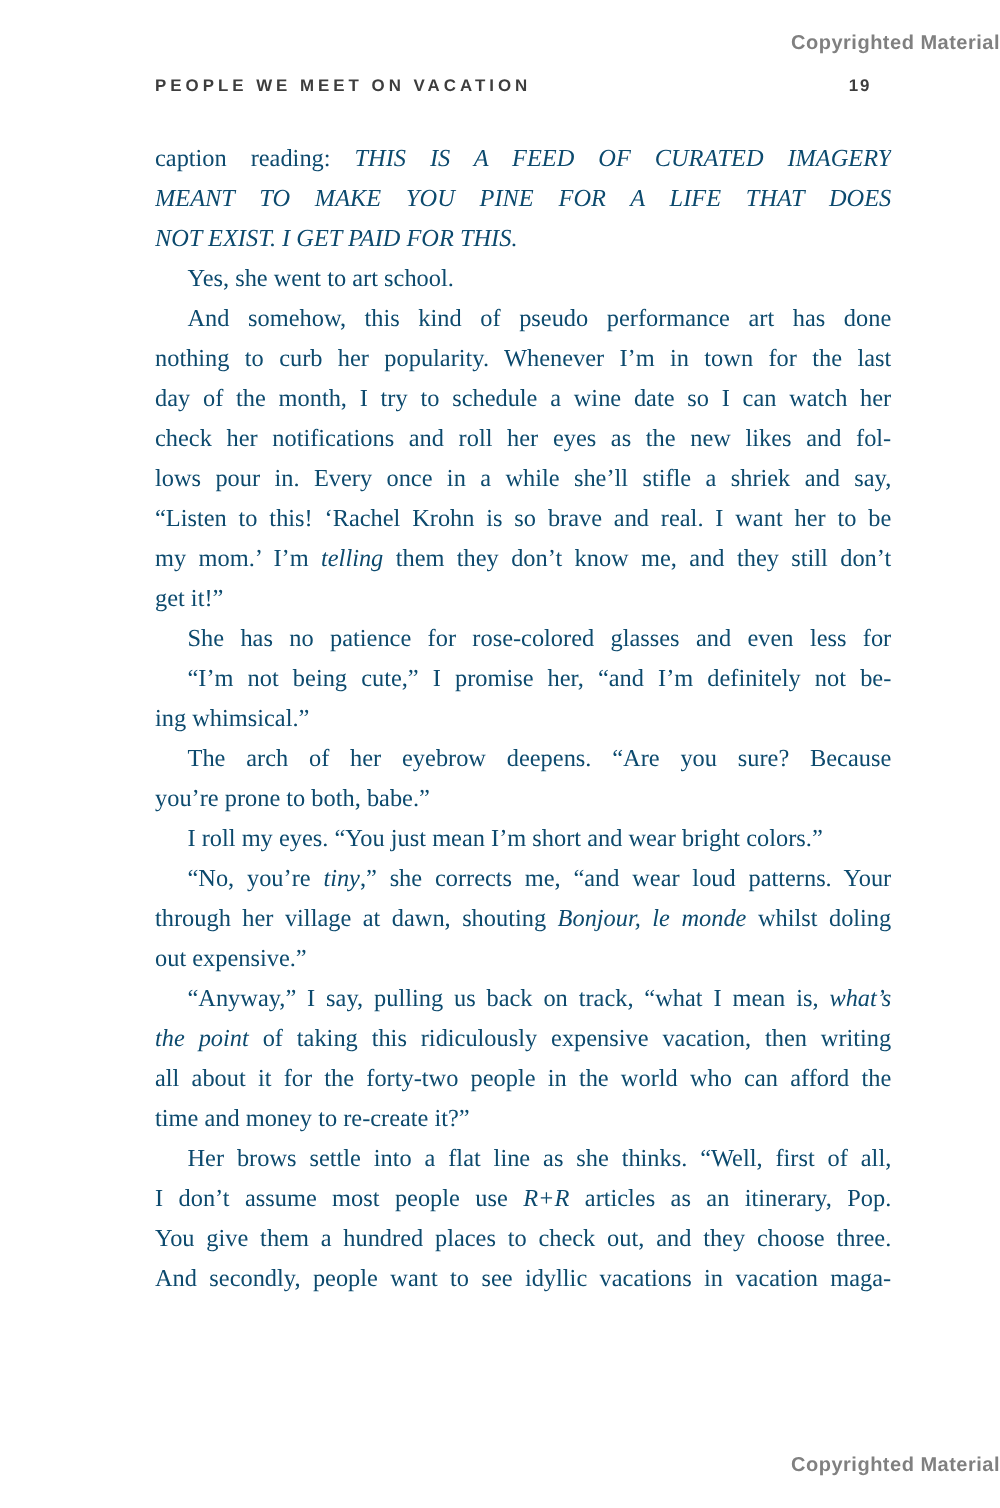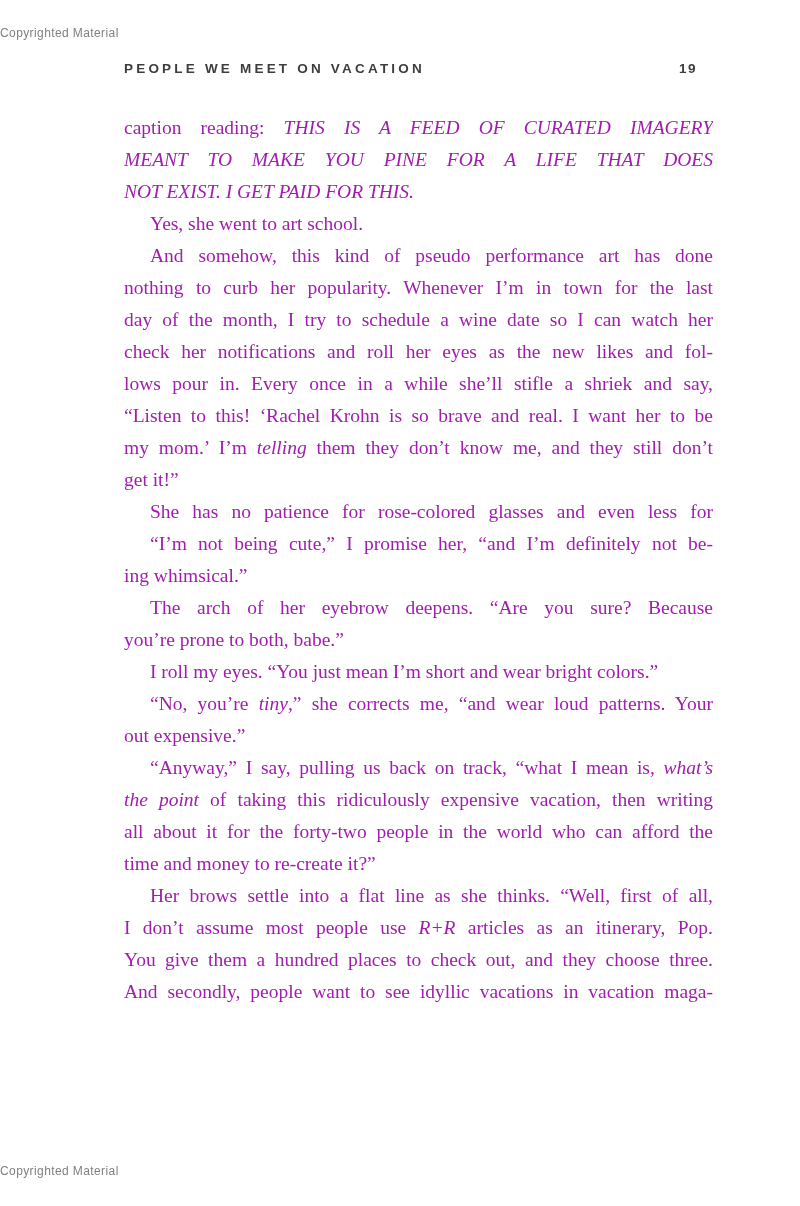--- a/index.html
+++ b/index.html
@@ -8,24 +8,24 @@
     width: 800px;
     height: 1206px;
     background: #ffffff;
     overflow: hidden;
     font-family: "Liberation Serif", "DejaVu Serif", serif;
   }
   .copyright-notice {
     position: absolute;
     left: 0;
     width: 100%;
-    text-align: left;
+    text-align: right;
     font-family: "Liberation Sans", "DejaVu Sans", sans-serif;
-    font-weight: normal;
-    font-size: 12px;
+    font-weight: bold;
+    font-size: 16px;
     letter-spacing: 0.4px;
     color: #808080;
   }
   .copyright-top { top: 26px; }
   .copyright-bottom { top: 1164px; }
   .running-head {
     position: absolute;
     top: 61px;
     left: 124px;
     width: 589px;
@@ -47,21 +47,21 @@
     right: 16px;
     letter-spacing: 1.5px;
   }
   .body-text {
     position: absolute;
     top: 112px;
     left: 124px;
     width: 589px;
     font-size: 19.5px;
     line-height: 32px;
-    color: #a21caf;
+    color: #0c4a6e;
   }
   .line {
     text-align: justify;
     text-align-last: justify;
     text-justify: inter-word;
     overflow: hidden;
     white-space: normal;
     height: 32px;
   }
   .line.end { text-align-last: left; }
@@ -93,20 +93,21 @@
       <div class="line"><span>“Listen to this! ‘Rachel Krohn is so brave and real. I want her to be</span></div>
       <div class="line"><span>my mom.’ I’m </span><span class="italic">telling</span><span> them they don’t know me, and they still don’t</span></div>
       <div class="line end"><span>get it!”</span></div>
       <div class="line indent"><span>She has no patience for rose-colored glasses and even less for</span></div>
       <div class="line indent"><span>“I’m not being cute,” I promise her, “and I’m definitely not be-</span></div>
       <div class="line end"><span>ing whimsical.”</span></div>
       <div class="line indent"><span>The arch of her eyebrow deepens. “Are you sure? Because</span></div>
       <div class="line end"><span>you’re prone to both, babe.”</span></div>
       <div class="line indent end"><span>I roll my eyes. “You just mean I’m short and wear bright colors.”</span></div>
       <div class="line indent"><span>“No, you’re </span><span class="italic">tiny</span><span>,” she corrects me, “and wear loud patterns. Your</span></div>
+      <div class="line"><span>through her village at dawn, shouting </span><span class="italic">Bonjour, le monde</span><span> whilst doling</span></div>
       <div class="line end"><span>out expensive.”</span></div>
       <div class="line indent"><span>“Anyway,” I say, pulling us back on track, “what I mean is, </span><span class="italic">what’s</span></div>
       <div class="line"><span class="italic">the point</span><span> of taking this ridiculously expensive vacation, then writing</span></div>
       <div class="line"><span>all about it for the forty-two people in the world who can afford the</span></div>
       <div class="line end"><span>time and money to re-create it?”</span></div>
       <div class="line indent"><span>Her brows settle into a flat line as she thinks. “Well, first of all,</span></div>
       <div class="line"><span>I don’t assume most people use </span><span class="italic">R+R</span><span> articles as an itinerary, Pop.</span></div>
       <div class="line"><span>You give them a hundred places to check out, and they choose three.</span></div>
       <div class="line"><span>And secondly, people want to see idyllic vacations in vacation maga-</span></div>
     </div>

